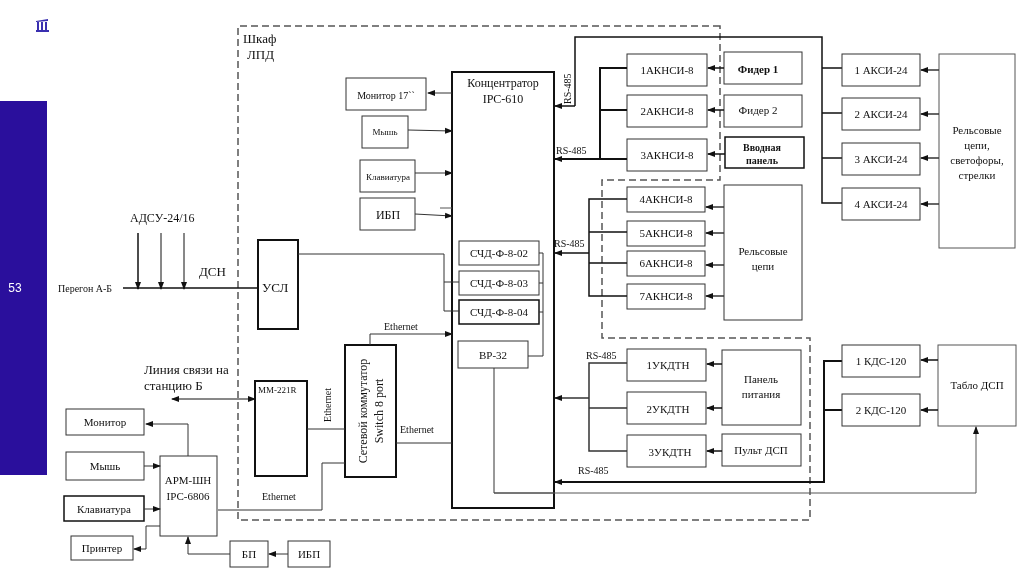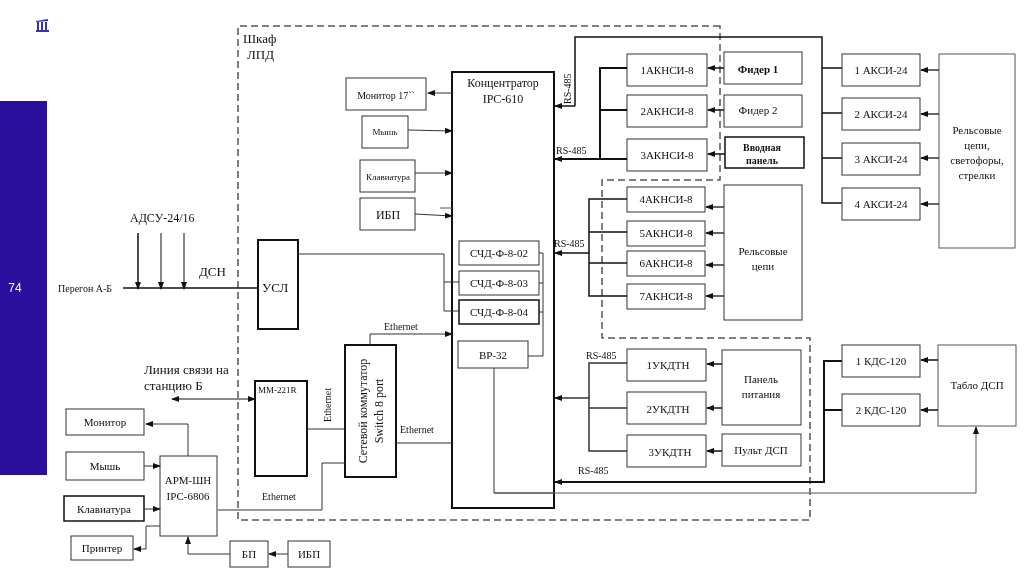--- a/index.html
+++ b/index.html
@@ -8,21 +8,21 @@
   .page-num { position: absolute; left: 0; width: 30px; top: 281px; font-family: "Liberation Sans", sans-serif; font-size: 12px; color: #ffffff; text-align: center; }
   .footer { position: absolute; left: 8px; top: 554px; font-family: Liberation Serif, serif; font-size: 19px; color: #2a0f9c; margin-top: 36px; }
   .logo { position: absolute; left: 34px; top: 17px; width: 16px; height: 16px; }
   svg#diagram { position: absolute; left: 0; top: 0; }
   svg text { font-family: "Liberation Serif", "DejaVu Serif", serif; fill: #111; }
 </style>
 </head>
 <body>
 
 <div class="sidebar"></div>
-<div class="page-num">74</div>
+<div class="page-num">53</div>
 <div class="footer">СТДМ</div>
 <svg class="logo" viewBox="0 0 16 16">
   <path d="M2 4 L14 2 L14 4 L2 5 Z" fill="#3a2fb0"></path>
   <rect x="3" y="5" width="2" height="9" fill="#3a2fb0"></rect>
   <rect x="7" y="5" width="2" height="9" fill="#3a2fb0"></rect>
   <rect x="11" y="5" width="2" height="9" fill="#3a2fb0"></rect>
   <rect x="2" y="13" width="13" height="2" fill="#3a2fb0"></rect>
 </svg>
 
 <svg id="diagram" width="1024" height="574" viewBox="0 0 1024 574">

